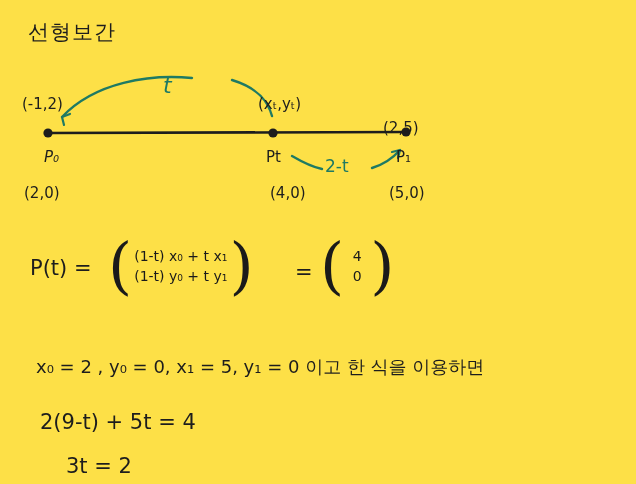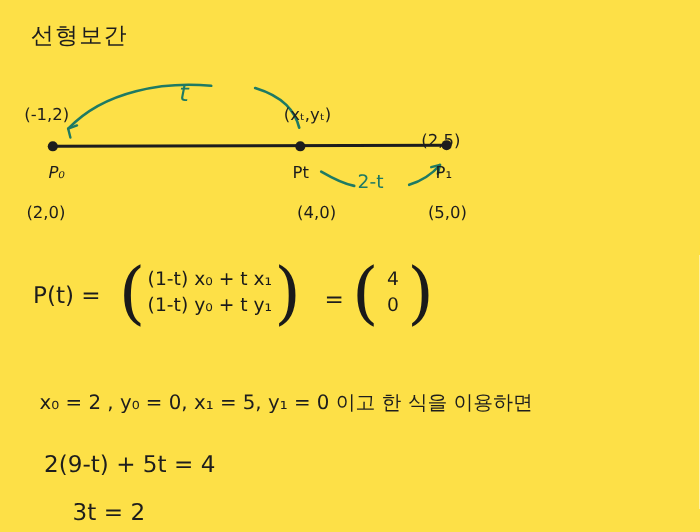--- a/index.html
+++ b/index.html
@@ -64,21 +64,21 @@
     font-family: "DejaVu Serif", serif;
     font-weight: 300;
   }
   .mrows {
     display: inline-flex;
     flex-direction: column;
     justify-content: center;
     padding: 0 2px;
   }
   .mrow {
-    font-size: 17px;
+    font-size: 14px;
     line-height: 1.45;
     white-space: nowrap;
   }
   .mrow.center {
     text-align: center;
   }
 </style>
 </head>
 <body>
 

